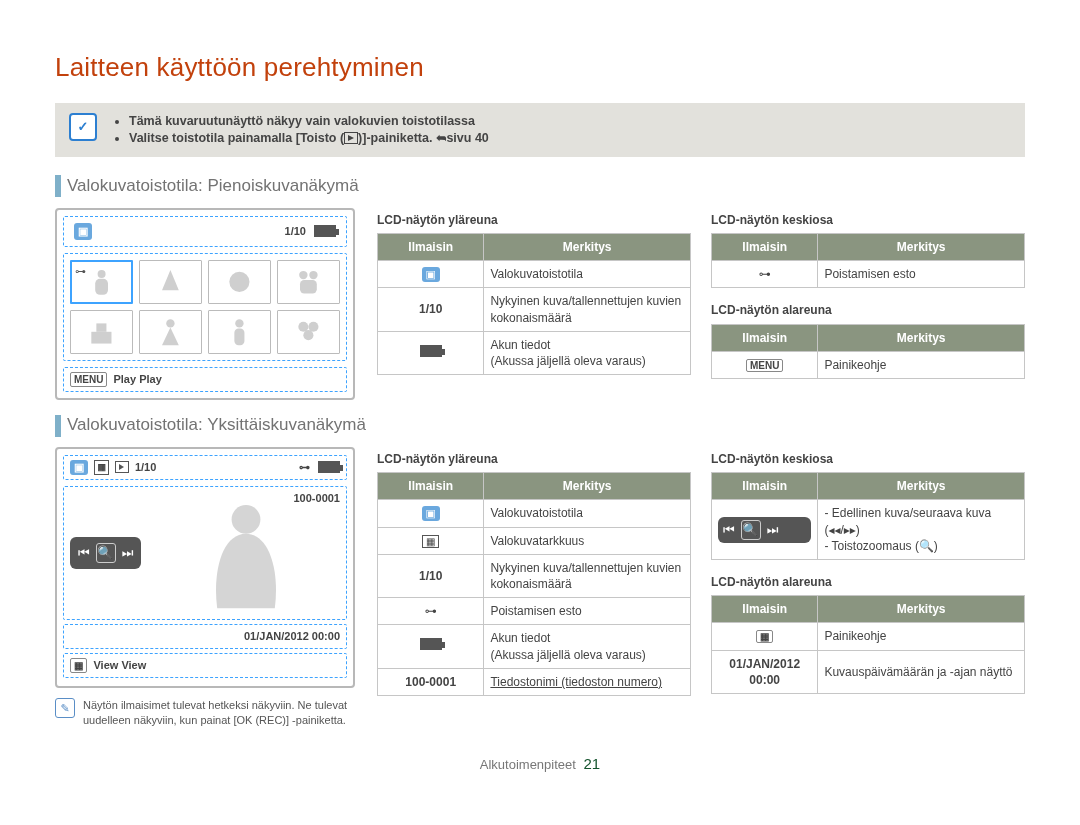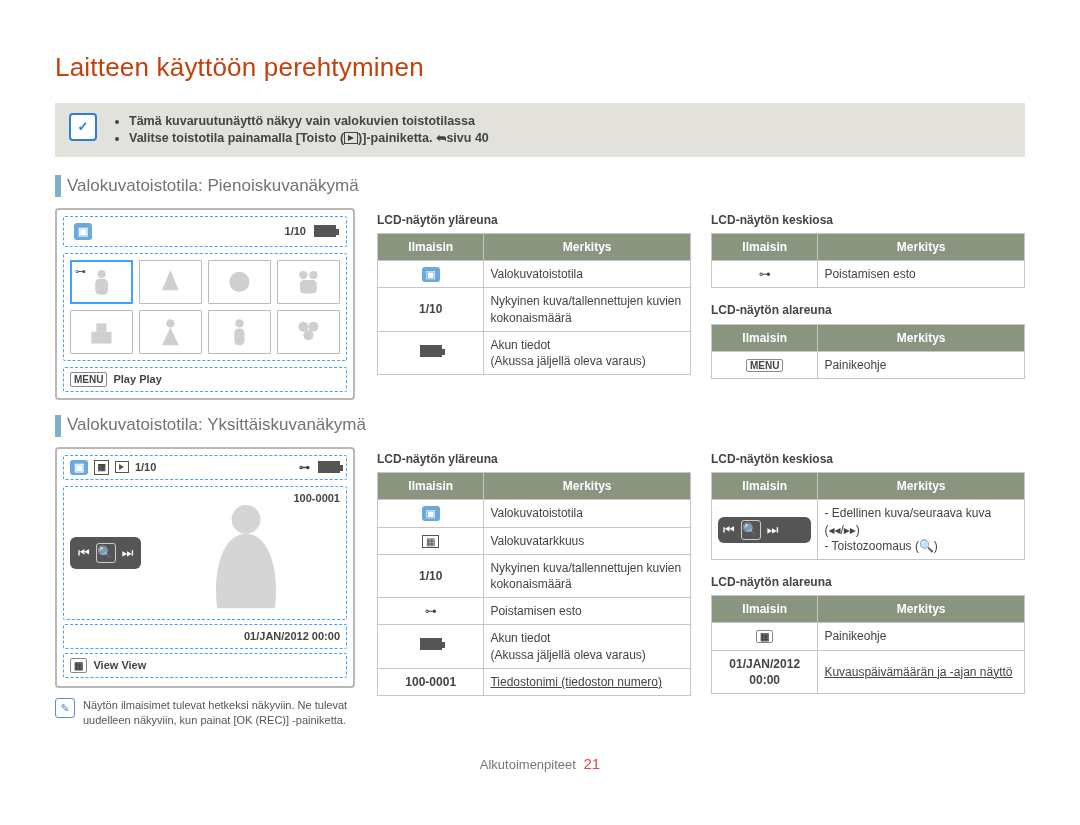--- a/index.html
+++ b/index.html
@@ -107,21 +107,21 @@
   .nav-box { background:#555; border-radius:6px; padding:6px 8px; display:flex; gap:6px; align-items:center;}
   .nav-box span{ color:#fff; font-size:13px;}
   .nav-box .mag { width:20px;height:20px;border:1px solid #ccc;border-radius:3px;display:flex;align-items:center;justify-content:center;}
   .single .date-row { margin:4px 6px; padding:4px 6px; text-align:right; border:1px dashed #3da3ff; border-radius:2px; font-size:11px; font-weight:700;}
   .single .bot { margin:4px 6px 8px; display:flex; align-items:center; gap:6px; font-size:11px; font-weight:700;}
 
   .tiny-note { display:flex; gap:8px; font-size:11px; margin-top:10px; color:#555;}
   .tiny-note .note-ic{ width:20px;height:20px;border:1px solid #5a8ec6;color:#5a8ec6;display:flex;align-items:center;justify-content:center;border-radius:3px;flex:0 0 20px;}
 
   .footer { text-align:center; margin-top:26px; color:#777; font-size:13px;}
-  .footer .pg { color:#ef4444; font-size:15px; margin-left:4px;}
+  .footer .pg { color:#14532d; font-size:15px; margin-left:4px;}
 
   
   .g-photo{ display:inline-block; background:#6aa8de;color:#fff;border-radius:3px;font-size:11px;padding:0 4px;}
   .g-play{ display:inline-block; width:14px;height:12px;border:1px solid #555;position:relative;vertical-align:-2px;}
   .g-play::after{content:"";position:absolute;left:3px;top:2px;border-left:5px solid #555;border-top:3px solid transparent;border-bottom:3px solid transparent;}
   .g-scroll{ display:inline-block; width:2px; height:26px; background:#888; position:relative;}
   .g-scroll::before{content:"";position:absolute;top:-3px;left:-3px;width:8px;height:8px;border-radius:50%;background:#888;}
   .silh { width:100%; height:100%; display:flex; align-items:center; justify-content:center; }
   .silh svg { width:80%; height:80%; fill:#cfcfcf; }
   .big-silh svg { width:150px; height:120px; fill:#d5d5d5;}
@@ -412,21 +412,21 @@
               <th>Merkitys</th>
             </tr>
         </tbody>
           <tbody>
             <tr>
               <td class="ind"><span class="menu-chip">▦</span></td>
               <td style="white-space: pre-line;">Painikeohje</td>
             </tr>
             <tr>
               <td class="ind"><b>01/JAN/2012 00:00</b></td>
-              <td style="white-space: pre-line; text-decoration: underline;">Kuvauspäivämäärän ja -ajan näyttö</td>
+              <td style="white-space: pre-line;">Kuvauspäivämäärän ja -ajan näyttö</td>
             </tr>
           </tbody>
       </table>
     </div>
   </div>
 </div>
 
 <div class="footer">
   <span>Alkutoimenpiteet</span>
   <span class="pg">21</span>

